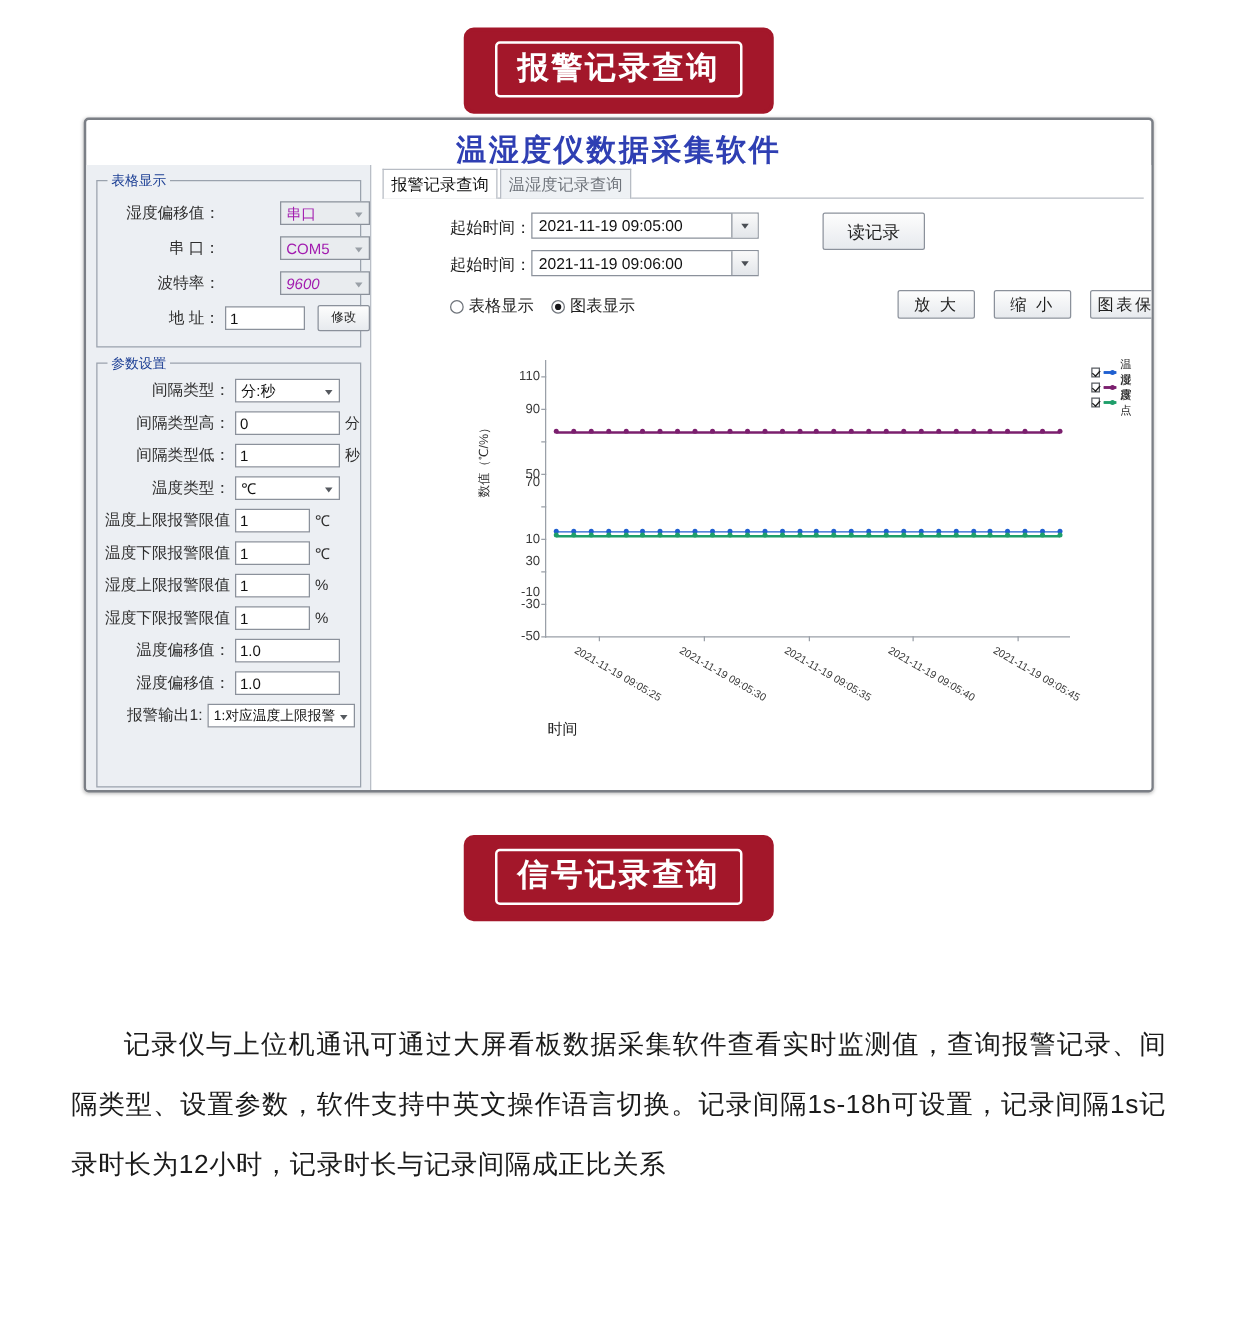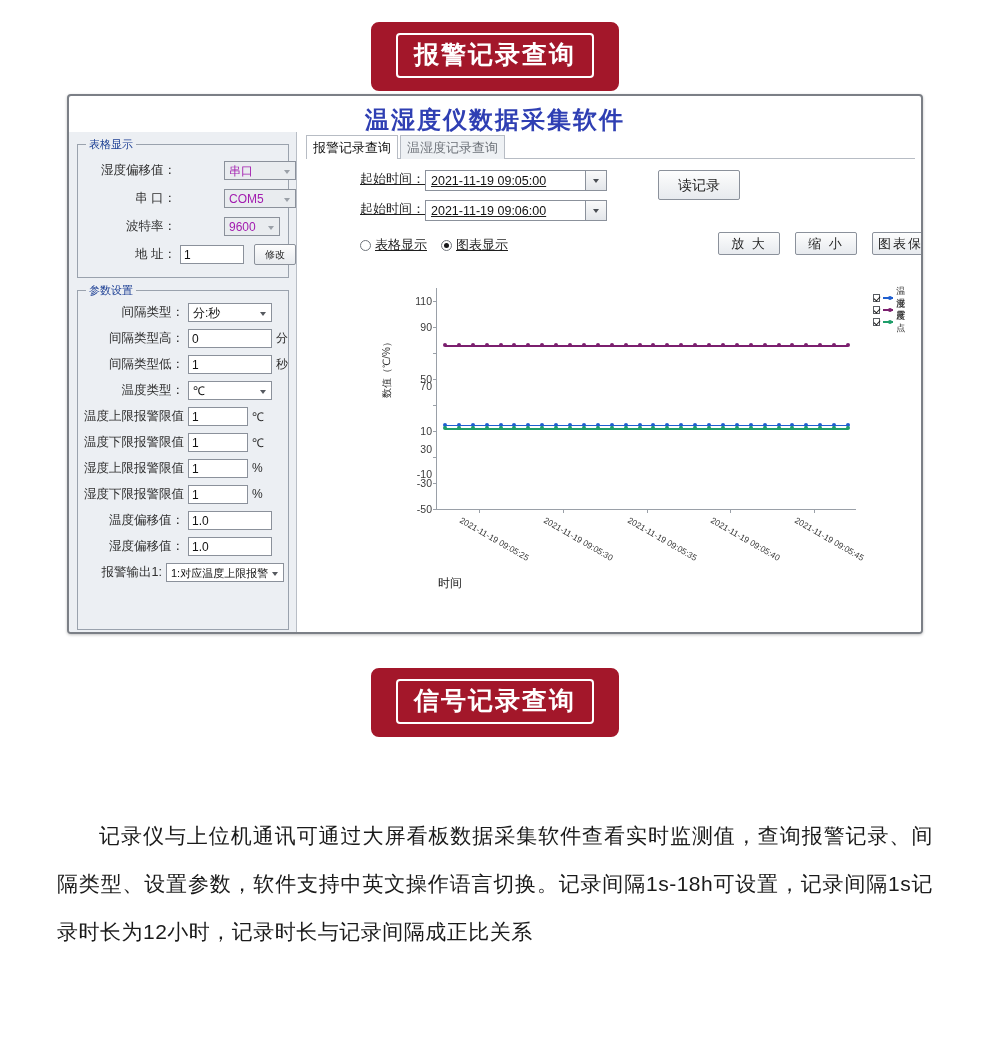--- a/index.html
+++ b/index.html
@@ -204,24 +204,23 @@
   }
   .tab.active {
     background: #ffffff;
     color: #111;
   }
   .tab.inactive { color: #6e737a; }
 
   .q-row {
     position: absolute;
     display: flex;
-    align-items: flex-start;
+    align-items: flex-end;
     font-size: 13px;
     color: #1f1f1f;
-    text-decoration: underline;
   }
   .dtbox {
     position: relative;
     border: 1px solid #8b919b;
     background: #ffffff;
     height: 21px;
     line-height: 21px;
     width: 182px;
     font-size: 12.5px;
     padding: 0 22px 0 5px;
@@ -443,21 +442,21 @@
         </div>
 
         <div class="row" style="top:42px;">
           <span class="lbl">串  口：</span>
           <span class="combo disabled" style="width:72px;">COM5</span>
           <span class="btn red" style="width:44px;margin-left:10px;">关闭</span>
         </div>
 
         <div class="row" style="top:70px;">
           <span class="lbl">波特率：</span>
-          <span class="combo disabled" style="width:56px;">9600</span>
+          <span class="combo disabled" style="width:72px;font-style:italic;">9600</span>
         </div>
 
         <div class="row" style="top:98px;">
           <span class="lbl">地  址：</span>
           <span class="txtbox" style="width:64px;">1</span>
           <span class="btn" style="width:42px;margin-left:10px;">修改</span>
         </div>
       </div>
 
       <div class="group" id="group-param">

